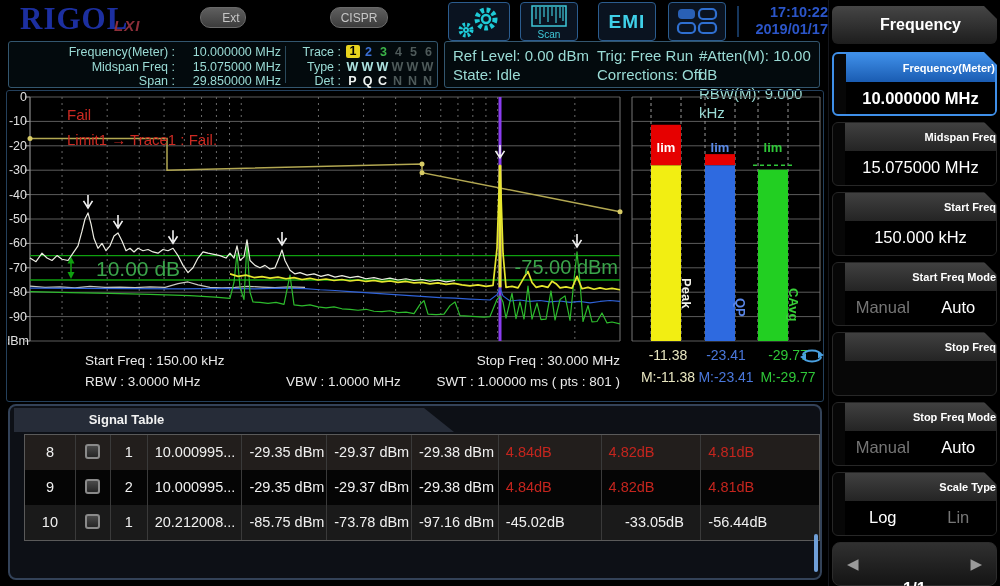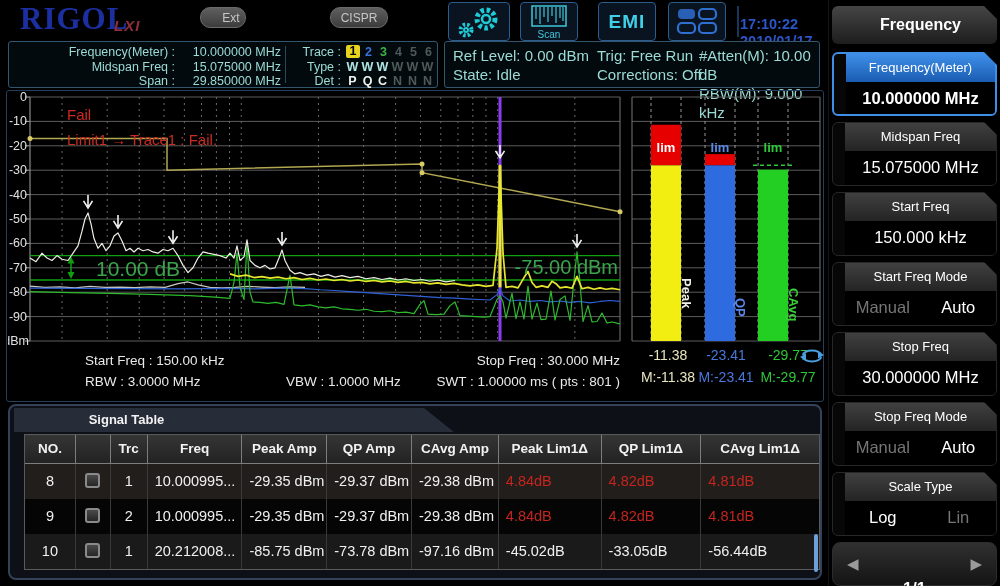--- a/index.html
+++ b/index.html
@@ -11,21 +11,21 @@
   
   #logo { left:20px; top:1px; font-family:"Liberation Serif",serif; font-weight:bold; font-size:31px; color:#1c2fa0; letter-spacing:1px; }
   #lxi { left:114px; top:17px; font-style:italic; font-weight:bold; font-size:15px; color:#8e2f3a; letter-spacing:1px; }
   .pillbtn { top:7px; height:21px; background:linear-gradient(#5f5f5f,#3c3c3c); border-radius:10px; color:#c6c6c6; font-size:12px; line-height:21px; text-align:center; border:1px solid #6a6a6a; }
   #ext { left:200px; width:46px;padding-left:16px; } #cispr { left:330px; width:58px; }
   .iconbtn { top:2px; height:39px; background:#0a1320; border:1px solid #2b5c8e; border-radius:4px; }
   #btn-gear { left:448px; width:62px; } #btn-scan { left:520px; width:58px; text-align:center; }
   #btn-emi { left:598px; width:58px; color:#3fd0e8; font-weight:bold; font-size:19px; text-align:center; line-height:37px; letter-spacing:1px; }
   #btn-grid { left:668px; width:58px; }
   #clocksep { left:737px; top:6px; width:0; height:31px; border-left:2px solid #16365c; }
-  #clock { left:740px; top:4px; width:88px; text-align:left; color:#2b55c8; font-size:14.5px; font-weight:bold; line-height:17px;margin-top:12px; }
+  #clock { left:740px; top:4px; width:88px; text-align:right; color:#2b55c8; font-size:14.5px; font-weight:bold; line-height:17px; }
 
   
   .infopanel { top:41px; height:47px; border:1px solid #33566e; border-radius:3px; background:#030a0d; }
   #info-left { left:8px; width:430px; } #info-right { left:444px; width:376px; }
   .inforow { position:absolute; left:4px; width:268px; display:flex; font-size:12.5px; color:#9adbd5; }
   .inforow .l { width:162px; text-align:right; } .inforow .v { width:106px; text-align:right; }
   #tracearea { position:absolute; left:282px; top:0; }
   .trow { position:absolute; display:flex; font-size:12.5px; color:#9adbd5; }
   .trow .tl { width:50px; text-align:right; margin-right:4px; }
   .trow span.c { width:15px; text-align:center; font-weight:bold; }
@@ -53,21 +53,21 @@
   .drow .dc:last-child { border-right:none; }
   .drow .dc.red { color:#c4251e; }
   .chk { width:15px; height:15px; border:2px solid #8a8a8a; border-radius:3px; background:linear-gradient(#4a4a4a,#262626); margin:9px auto 0 auto; }
   #tscroll { position:absolute; right:2px; top:128px; width:4px; height:38px; background:#6f9fd8; border-radius:2px; }
 
   
   #sidebar { left:828px; top:0; width:172px; height:586px; padding:6px 3px 0 3px; border-left:1px solid #14161c; }
   .cutcorner { clip-path:polygon(0 0,calc(100% - 13px) 0,100% 13px,100% 100%,0 100%);padding-left:12px; }
   #sb-title { height:38px; margin-bottom:8px; background:linear-gradient(#454545,#1d1d1d); border-radius:6px; color:#fff; font-weight:bold; font-size:16px; text-align:center; line-height:38px; }
   .sb-item { height:64px; margin-bottom:6px; border-radius:6px; background:#070707; border:1px solid #272727; overflow:hidden; }
-  .sb-item .lab { height:28px; background:linear-gradient(#404040,#242424); color:#fff; font-size:13px; font-weight:normal; text-align:center; line-height:28px; }
+  .sb-item .lab { height:28px; background:linear-gradient(#404040,#242424); color:#fff; font-size:11px; font-weight:bold; text-align:right; line-height:28px; }
   .sb-item .val { height:34px; background:#000; color:#fff; font-size:16.5px; text-align:center; line-height:33px; }
   .sb-item.selected { border:2px solid #3f8fe8; }
   .sb-item.selected .lab { background:linear-gradient(#3f8fe8,#1a5cb2); }
   .sb-item.selected .val { font-weight:bold; }
   .sb-item .val.toggle { display:flex; }
   .opt { flex:1; font-weight:normal; color:#767676; }
   .opt.active { color:#fff; }
   #pager { height:44px; margin-top:0; background:linear-gradient(#303030,#141414); border:1px solid #2c2c2c; border-radius:8px; display:flex; align-items:center; justify-content:space-between; padding:0 14px; }
   #pager .arr { color:#9a9a9a; font-size:15px; }
   #pager .pg { color:#fff; font-weight:bold; font-size:16.5px;margin-top:48px; }
@@ -312,32 +312,20 @@
   <svg class="abs" style="left:799px;top:348px" width="26" height="16" viewBox="0 0 26 16">
     <path d="M4 7 A9 4.5 0 0 1 22 7" fill="none" stroke="#4aa0e0" stroke-width="2"></path>
     <path d="M22 9 A9 4.5 0 0 1 4 9" fill="none" stroke="#4aa0e0" stroke-width="2"></path>
     <polygon points="25,7 19,3.5 19,10.5" fill="#4aa0e0"></polygon>
     <polygon points="1,9 7,5.5 7,12.5" fill="#4aa0e0"></polygon>
   </svg>
 
   <div class="abs" id="tablepanel">
     <div id="tabletab">Signal Table</div>
     <div id="sigtable">
-        <div class="hrow">
-          <div class="hc" style="width: 51px;">NO.</div>
-          <div class="hc" style="width: 35px;"></div>
-          <div class="hc" style="width: 37px;">Trc</div>
-          <div class="hc" style="width: 95px;">Freq</div>
-          <div class="hc" style="width: 85px;">Peak Amp</div>
-          <div class="hc" style="width: 85px;">QP Amp</div>
-          <div class="hc" style="width: 87px;">CAvg Amp</div>
-          <div class="hc" style="width: 103px;">Peak Lim1Δ</div>
-          <div class="hc" style="width: 100px;">QP Lim1Δ</div>
-          <div class="hc" style="width: 118px;">CAvg Lim1Δ</div>
-        </div>
         <div class="drow" style="background: rgb(34, 30, 28);">
           <div class="dc ctr" style="width: 51px;">8</div>
           <div class="dc ctr" style="width: 35px;">
             <div class="chk"></div>
           </div>
           <div class="dc ctr" style="width: 37px;">1</div>
           <div class="dc " style="width: 95px;">10.000995...</div>
           <div class="dc " style="width: 85px;">-29.35 dBm</div>
           <div class="dc " style="width: 85px;">-29.37 dBm</div>
           <div class="dc " style="width: 87px;">-29.38 dBm</div>
@@ -363,21 +351,21 @@
           <div class="dc ctr" style="width: 51px;">10</div>
           <div class="dc ctr" style="width: 35px;">
             <div class="chk"></div>
           </div>
           <div class="dc ctr" style="width: 37px;">1</div>
           <div class="dc " style="width: 95px;">20.212008...</div>
           <div class="dc " style="width: 85px;">-85.75 dBm</div>
           <div class="dc " style="width: 85px;">-73.78 dBm</div>
           <div class="dc " style="width: 87px;">-97.16 dBm</div>
           <div class="dc " style="width: 103px;">-45.02dB</div>
-          <div class="dc " style="width: 100px;">-33.05dB</div>
+          <div class="dc " style="width: 100px; text-align: center;">-33.05dB</div>
           <div class="dc " style="width: 118px;">-56.44dB</div>
         </div>
       </div>
     <div id="tscroll"></div>
   </div>
 
   <div class="abs" id="sidebar">
     <div id="sb-title" class="cutcorner">Frequency</div>
     <div id="sb-items">
         <div class="sb-item cutcorner selected">
@@ -394,21 +382,20 @@
         </div>
         <div class="sb-item cutcorner">
           <div class="lab">Start Freq Mode</div>
           <div class="val toggle">
             <div class="opt">Manual</div>
             <div class="opt active">Auto</div>
           </div>
         </div>
         <div class="sb-item cutcorner">
           <div class="lab">Stop Freq</div>
-          <div class="val">30.000000 MHz</div>
         </div>
         <div class="sb-item cutcorner">
           <div class="lab">Stop Freq Mode</div>
           <div class="val toggle">
             <div class="opt">Manual</div>
             <div class="opt active">Auto</div>
           </div>
         </div>
         <div class="sb-item cutcorner">
           <div class="lab">Scale Type</div>

